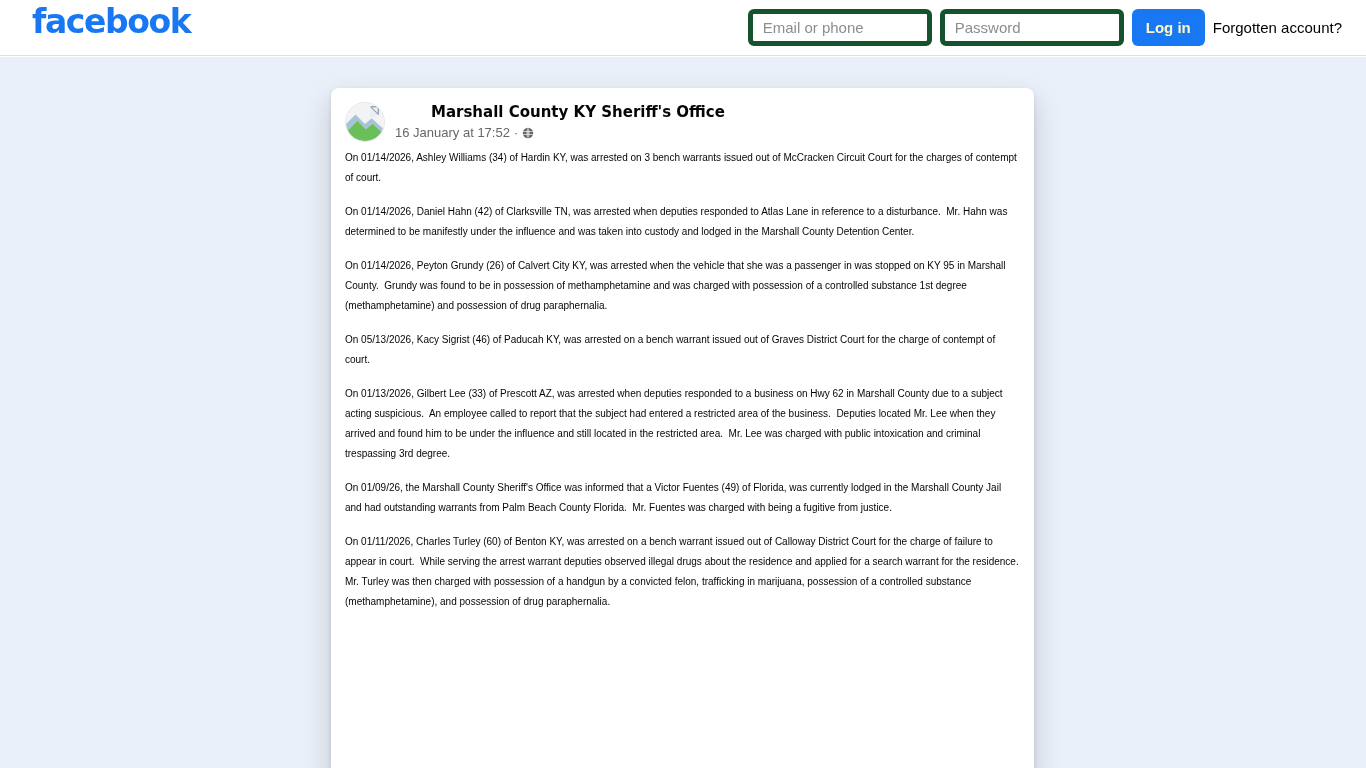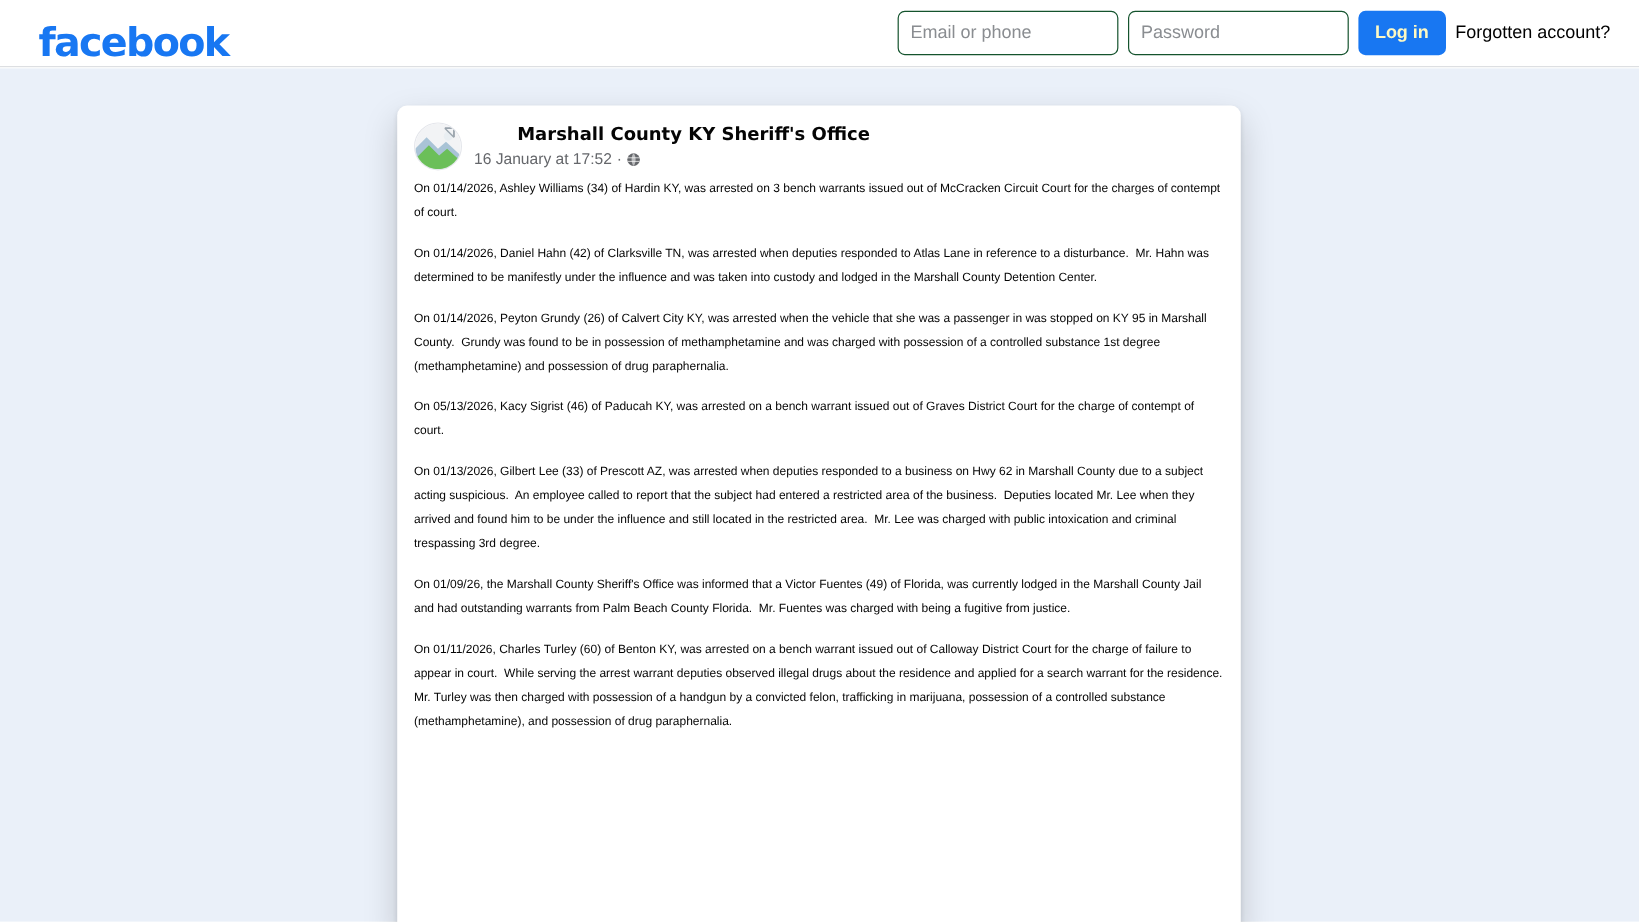--- a/index.html
+++ b/index.html
@@ -13,35 +13,35 @@
 
   
   #fb-header {
     position: absolute; top: 0; left: 0;
     width: 1366px; height: 56px;
     background: #ffffff;
     border-bottom: 1px solid #dddfe2;
     display: flex; align-items: center;
   }
   #fb-logo {
-    position: absolute; left: 32px; top: 18px;
+    position: absolute; left: 32px; top: 4px;
     font-size: 33px;
     font-weight: bold;
     color: #1877f2;
     letter-spacing: -1.4px;
     font-family: "DejaVu Sans", sans-serif;
     line-height: 36px;
   }
   #login-area {
     position: absolute; right: 24px; top: 9px;
     display: flex; align-items: center; gap: 8px;
   }
   .login-field {
     width: 184px; height: 37px;
-    border: 1px solid #14532d;
+    border: 5px solid #14532d;
     border-radius: 6px;
     padding: 0 10px;
     font-size: 15px;
     color: #1c1e21;
     font-family: "Liberation Sans", sans-serif;
     outline: none;
     background: #fff;
   }
   .login-field::placeholder { color: #8a8d91; opacity: 1; }
   #login-btn {

